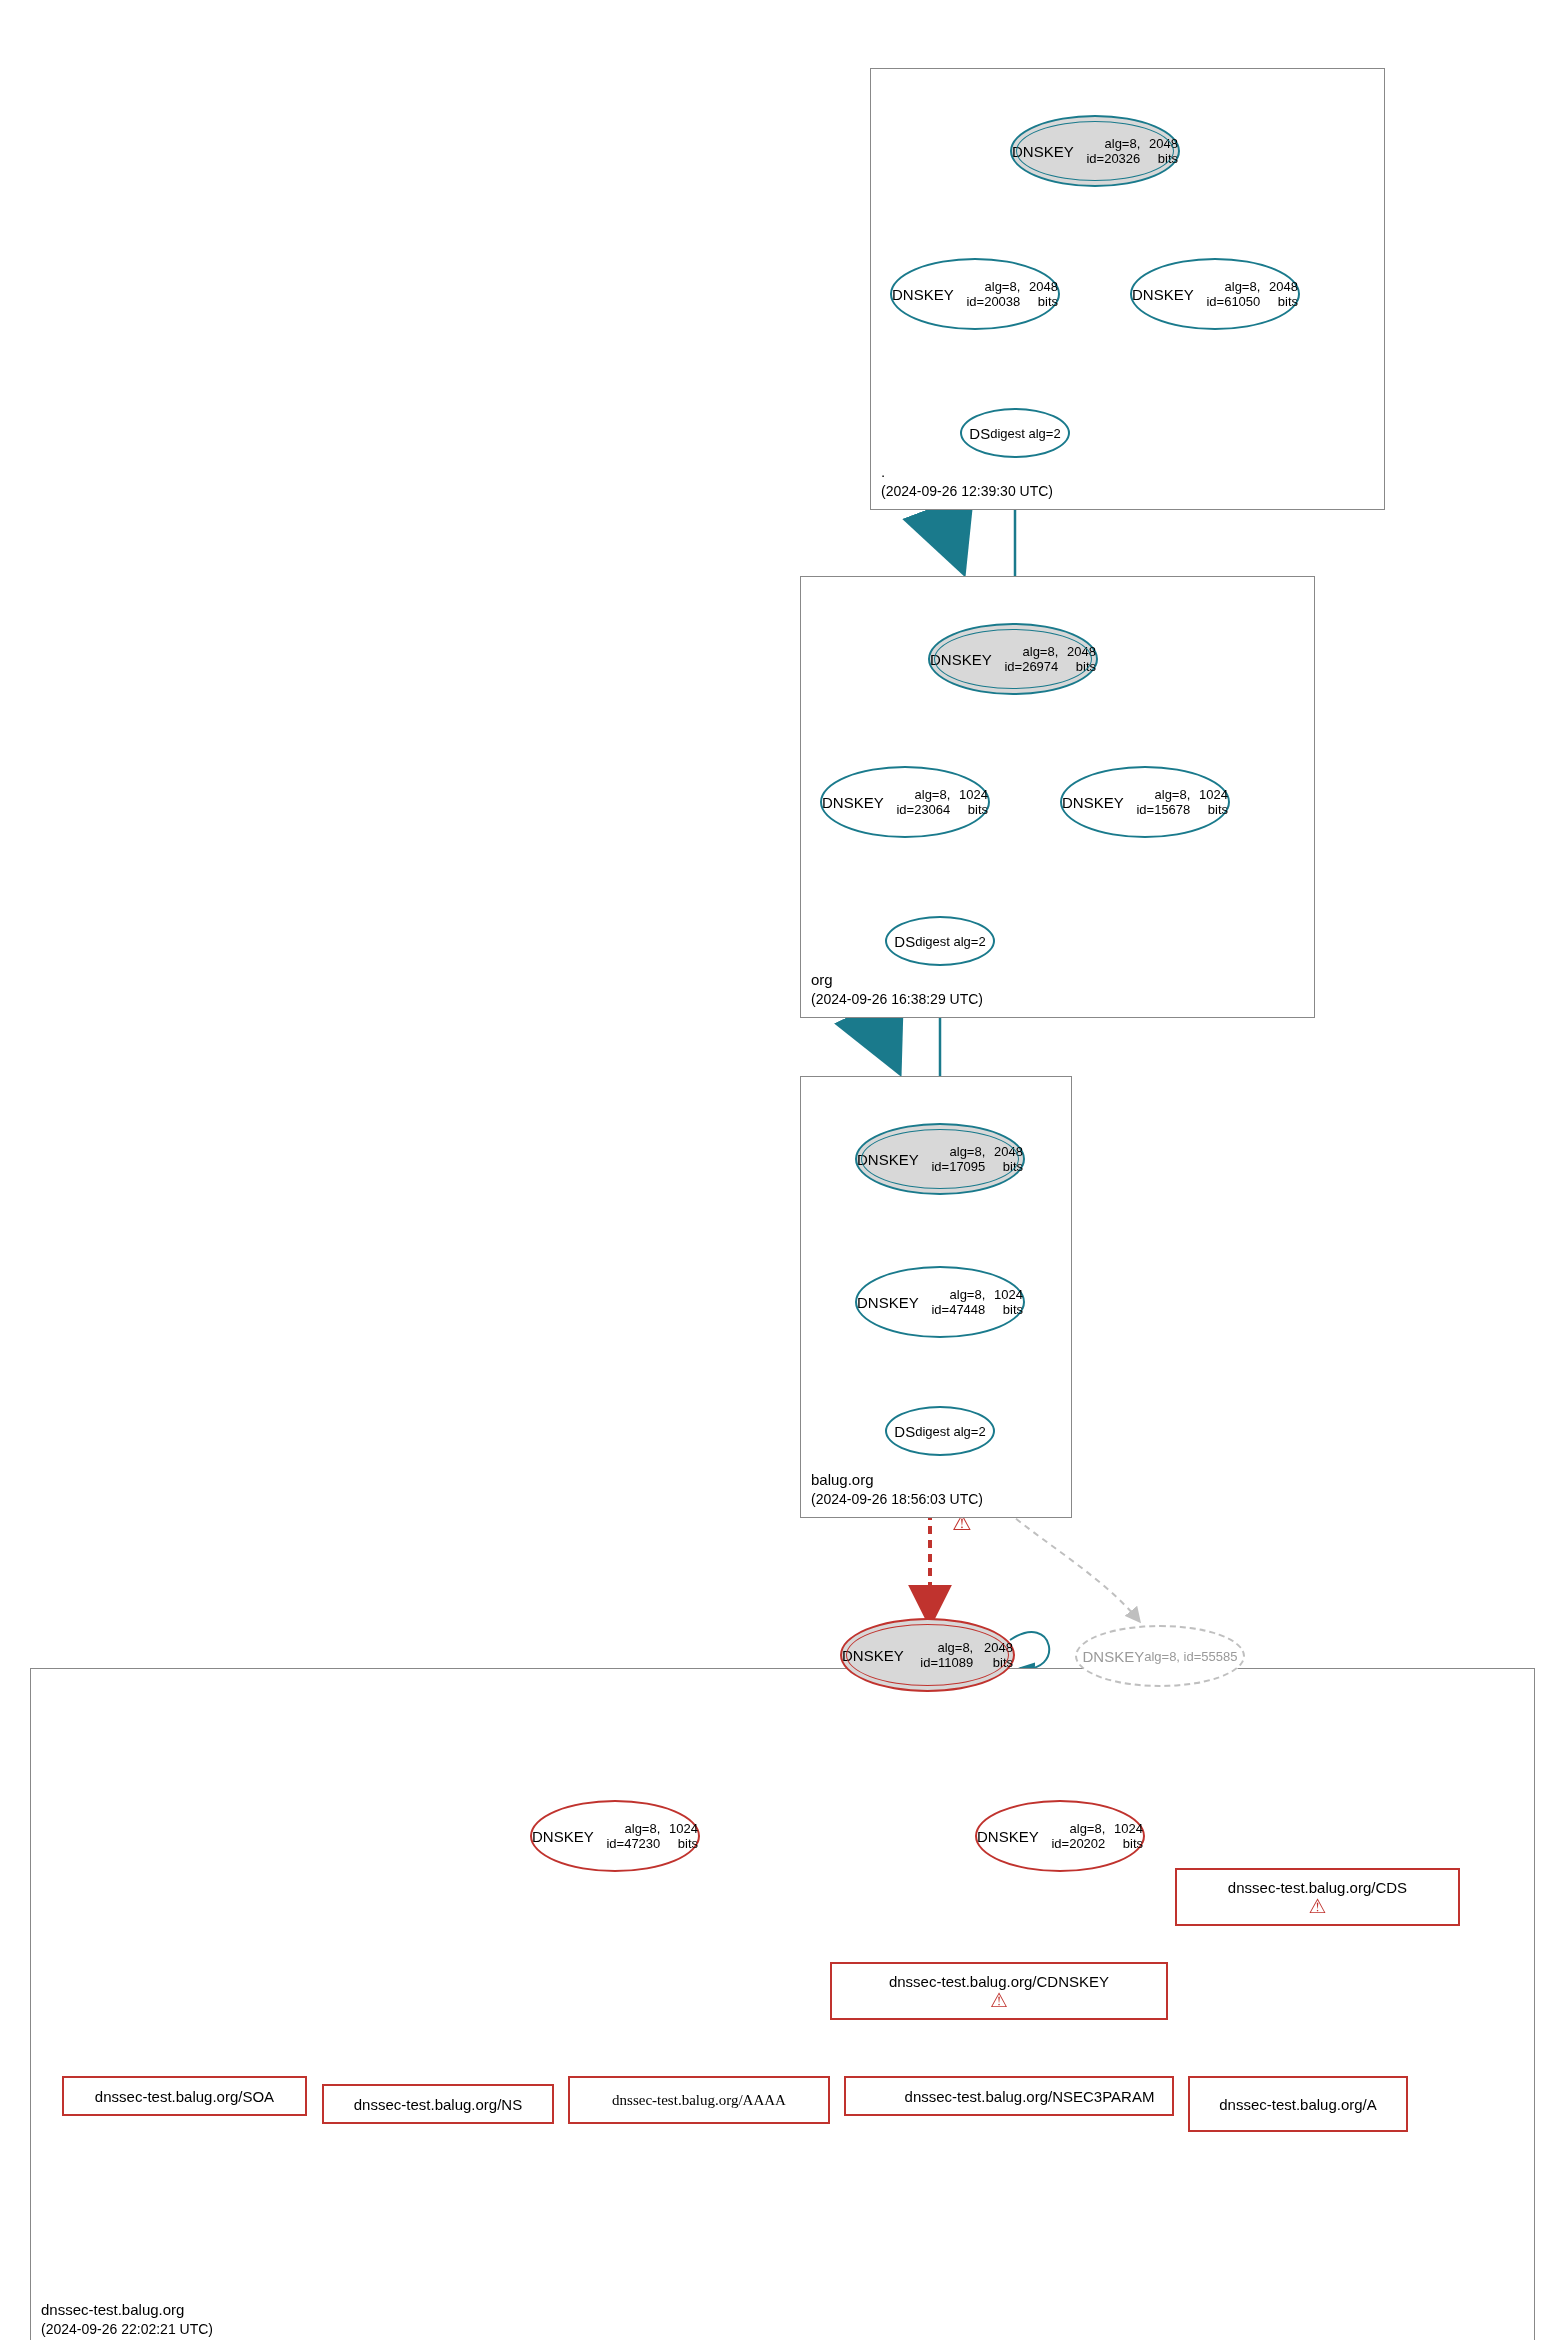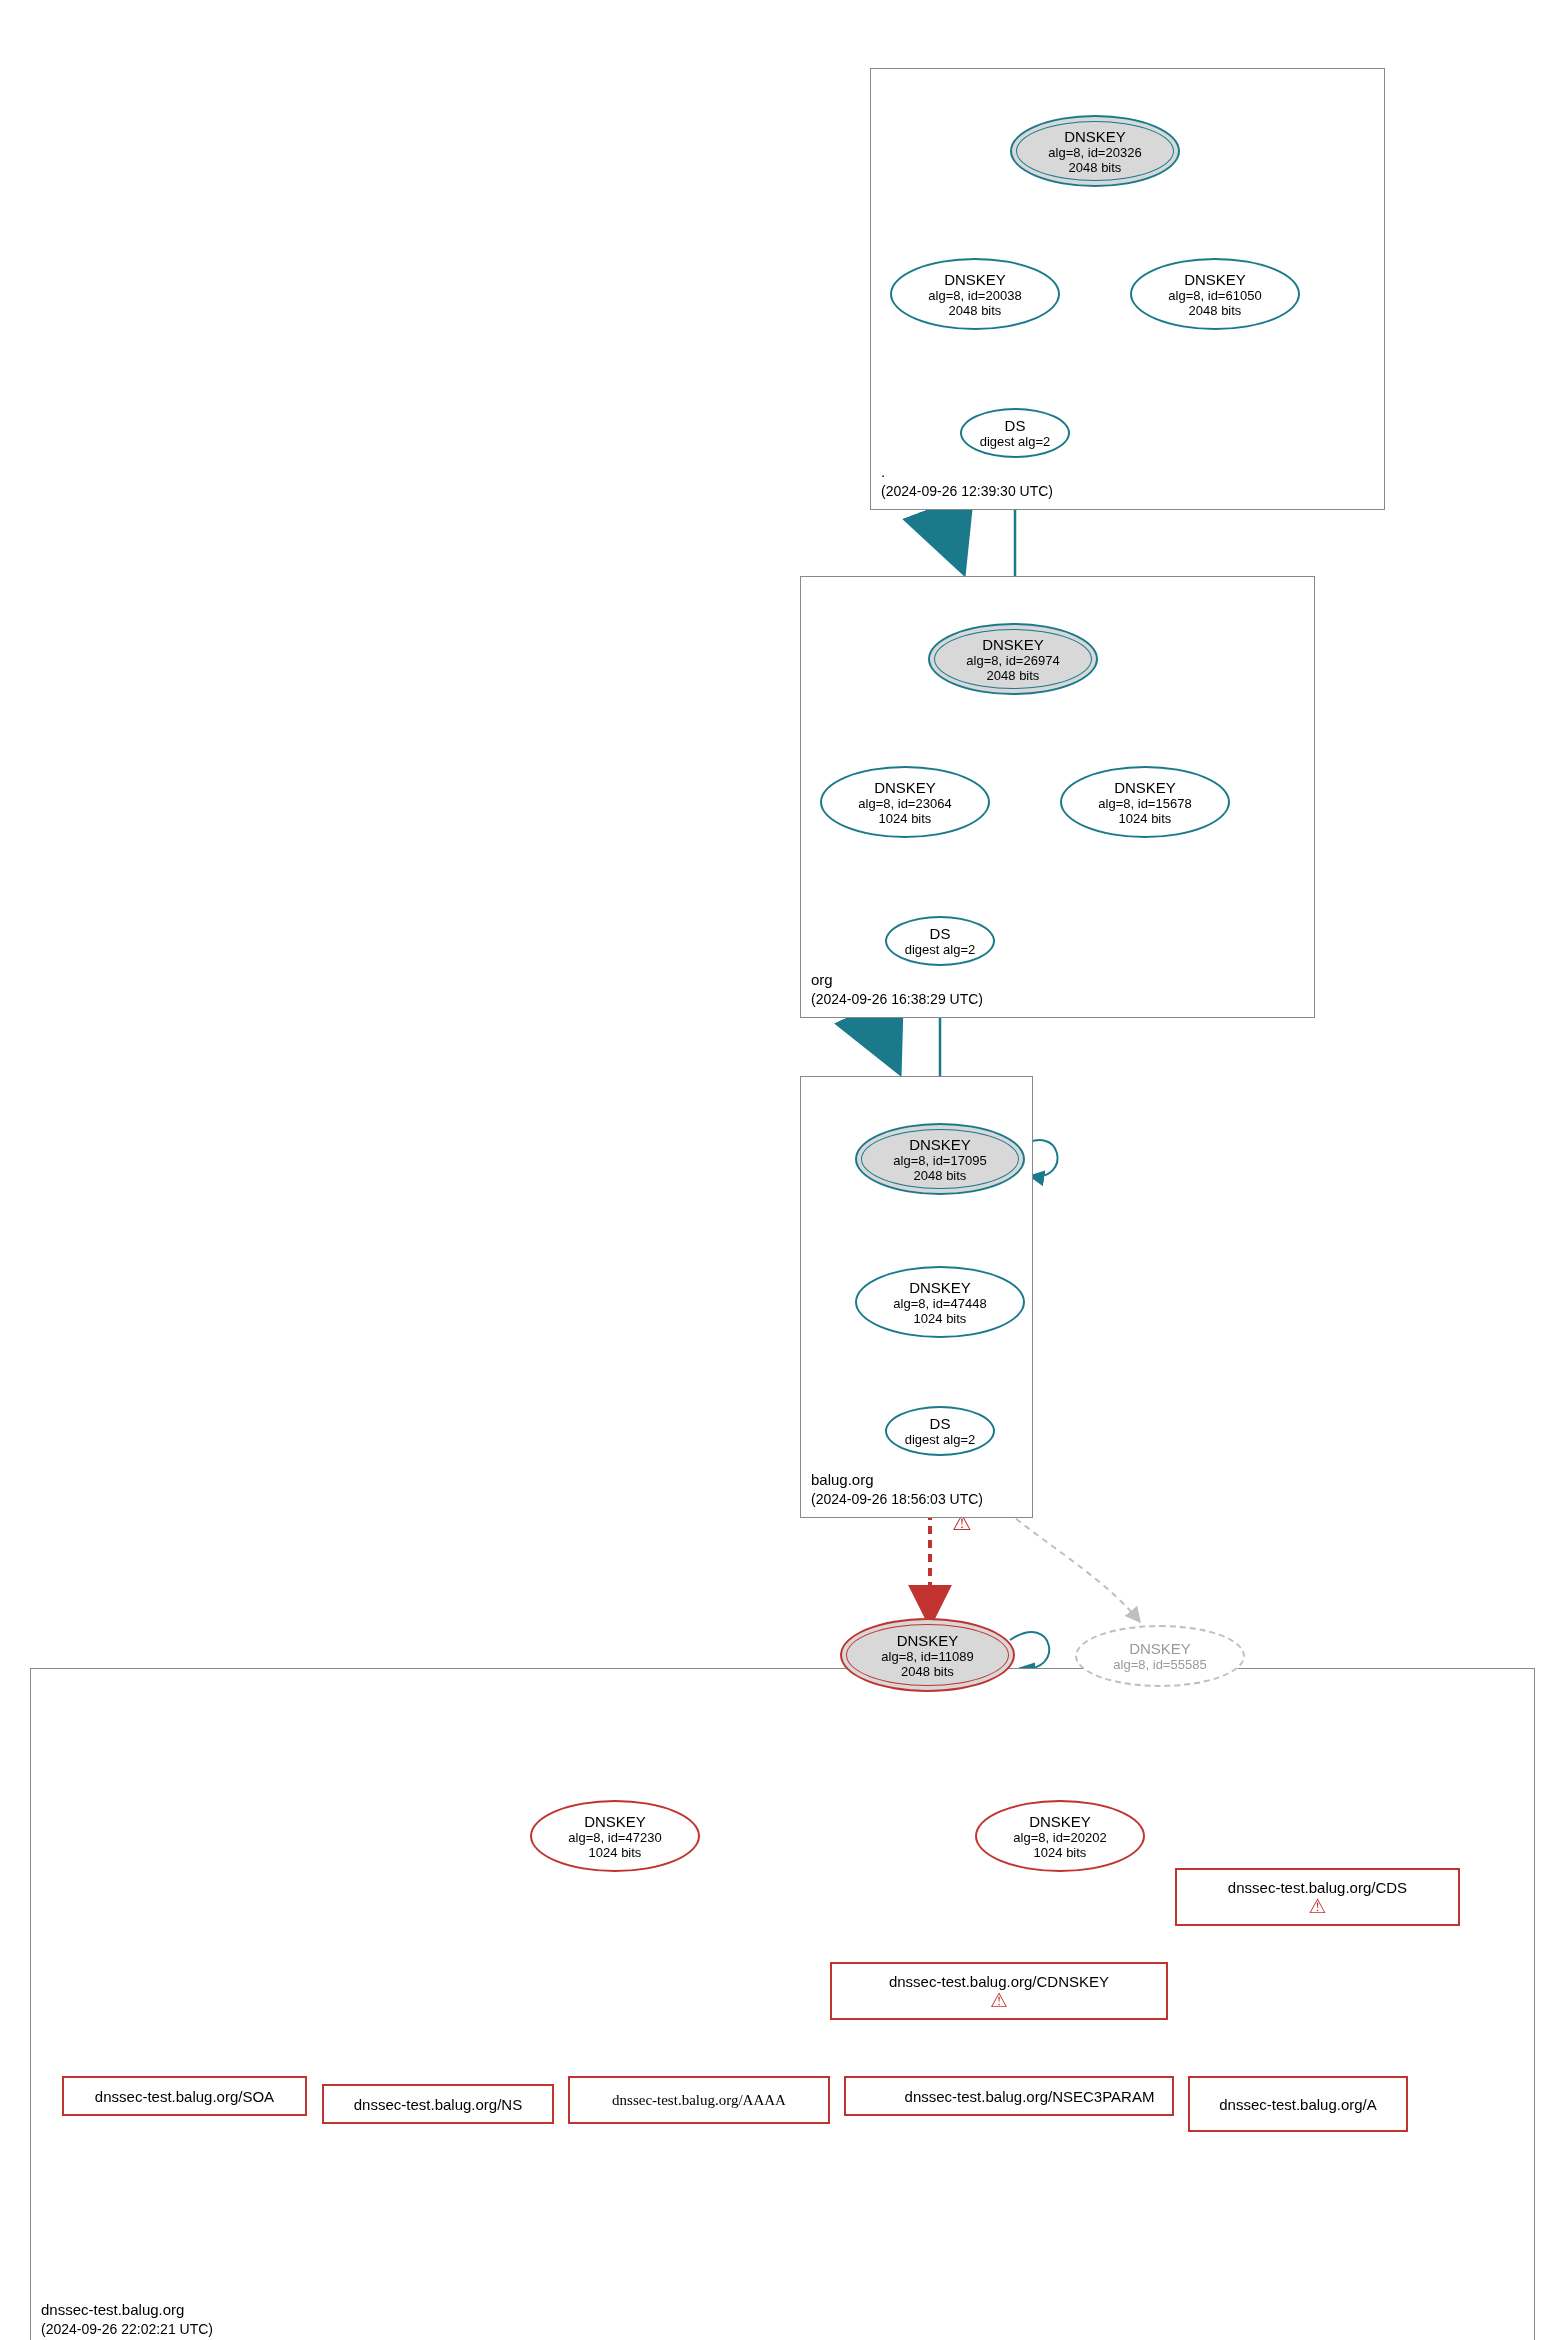--- a/index.html
+++ b/index.html
@@ -32,24 +32,24 @@
   .zone-label .name {
     display: block;
     font-size: 15px;
   }
   .zone-label .ts {
     display: block;
     font-size: 14px;
   }
   .node {
     position: absolute;
-    text-align: left;
+    text-align: right;
     box-sizing: border-box;
     display: flex;
-    flex-direction: column;
+    flex-direction: row;
     justify-content: center;
     align-items: center;
   }
   .ellipse {
     border-radius: 50%;
   }
   .ksk {
     background: #d8d8d8;
     border: 2px solid #1a7a8c;
   }
@@ -257,21 +257,21 @@
   <div class="node ellipse zsk" style="left:1060px; top:766px; width:170px; height:72px;">
     <span class="l1">DNSKEY</span>
     <span class="l2">alg=8, id=15678</span>
     <span class="l3">1024 bits</span>
   </div>
   <div class="node ellipse ds" style="left:885px; top:916px; width:110px; height:50px;">
     <span class="l1">DS</span>
     <span class="l2">digest alg=2</span>
   </div>
 
-  <div class="zone" style="left:800px; top:1076px; width:233px; height:442px;">
+  <div class="zone" style="left:800px; top:1076px; width:272px; height:442px;">
     <div class="zone-label">
       <span class="name">balug.org</span>
       <span class="ts">(2024-09-26 18:56:03 UTC)</span>
     </div>
   </div>
   <div class="node ellipse ksk" style="left:855px; top:1123px; width:170px; height:72px;">
     <div class="ksk-inner"></div>
     <span class="l1">DNSKEY</span>
     <span class="l2">alg=8, id=17095</span>
     <span class="l3">2048 bits</span>

